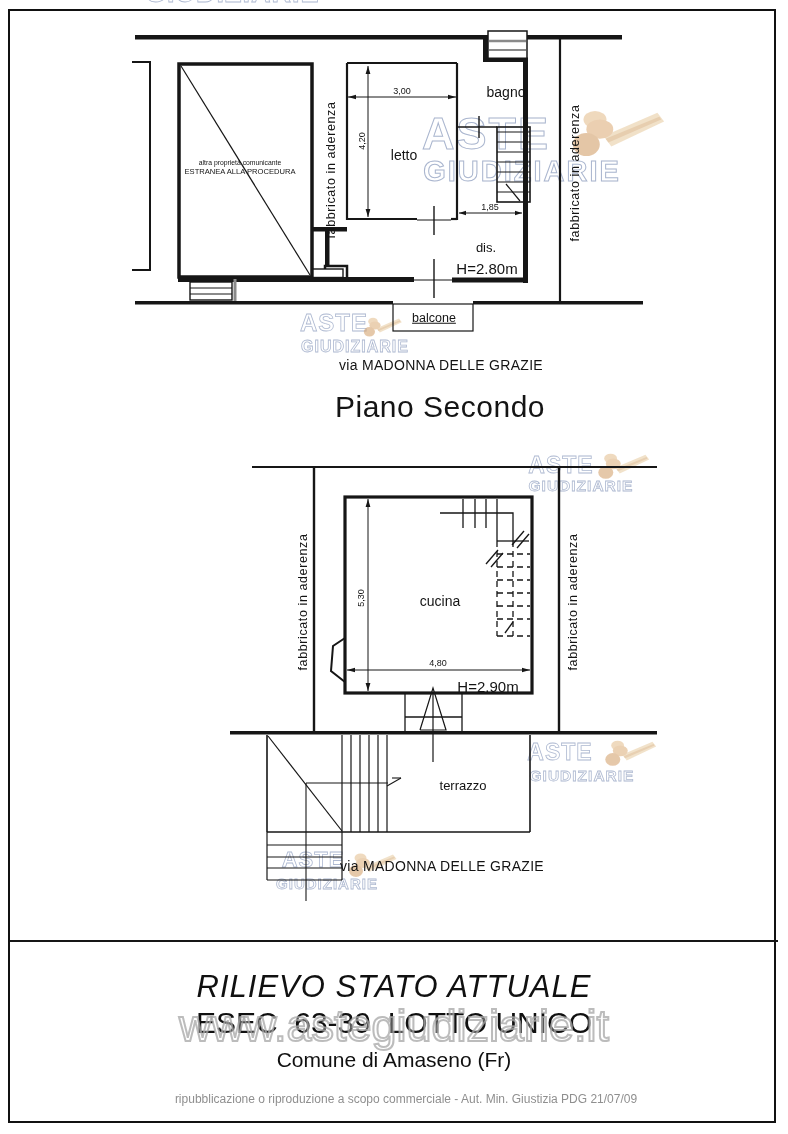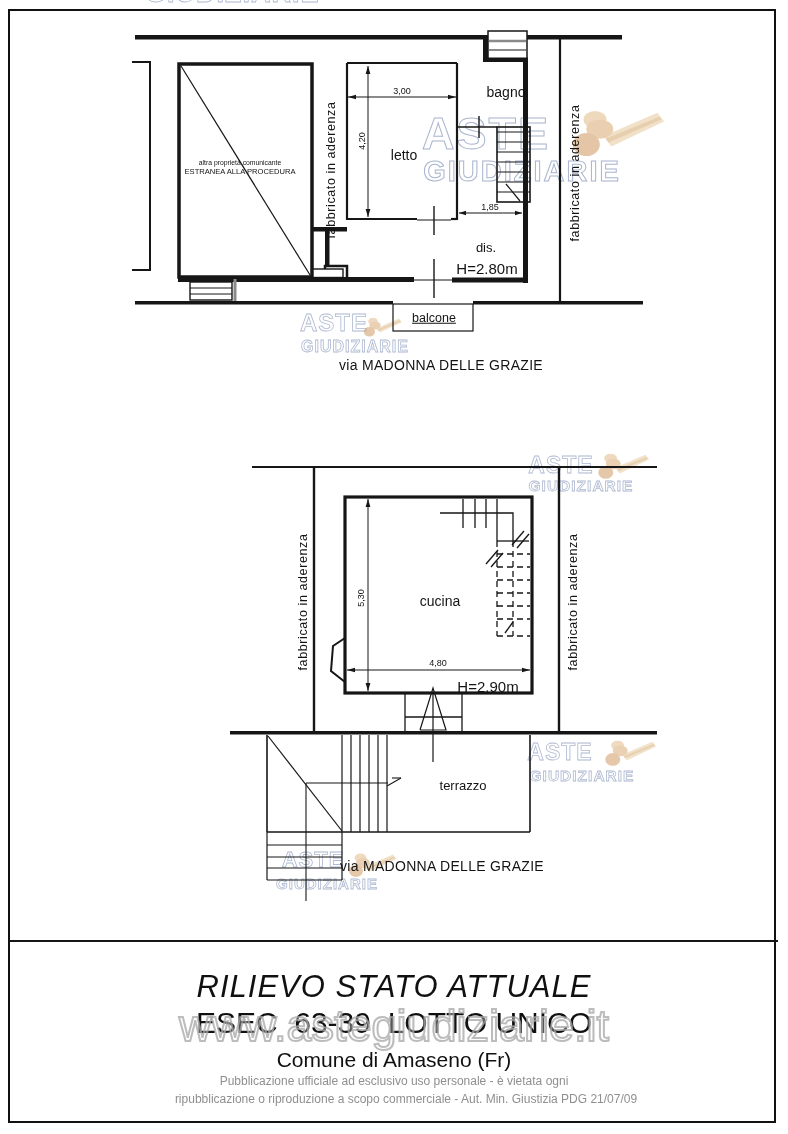--- a/index.html
+++ b/index.html
@@ -279,31 +279,31 @@
   <div class="vlbl adj" style="left:575px;top:173px;">fabbricato in aderenza</div>
   <div class="lbl dim" style="left:402px;top:91px;">3,00</div>
   <div class="vlbl dim" style="left:362px;top:141px;">4,20</div>
   <div class="lbl dim" style="left:490px;top:207px;">1,85</div>
   <div class="lbl room" style="left:404px;top:155px;">letto</div>
   <div class="lbl room" style="left:506px;top:92px;">bagno</div>
   <div class="lbl" style="left:486px;top:247px;font-size:13px;">dis.</div>
   <div class="lbl hnote" style="left:487px;top:268px;">H=2.80m</div>
   <div class="lbl" style="left:434px;top:318px;font-size:12.5px;text-decoration:underline;">balcone</div>
   <div class="lbl via" style="left:441px;top:365px;">via MADONNA DELLE GRAZIE</div>
+  <div class="lbl title" style="left:440px;top:407px;">Piano Secondo</div>
 
   <div class="vlbl adj" style="left:303px;top:602px;">fabbricato in aderenza</div>
   <div class="vlbl adj" style="left:573px;top:602px;">fabbricato in aderenza</div>
   <div class="vlbl dim" style="left:361px;top:598px;">5,30</div>
   <div class="lbl dim" style="left:438px;top:663px;">4,80</div>
   <div class="lbl room" style="left:440px;top:601px;">cucina</div>
   <div class="lbl hnote" style="left:488px;top:686px;">H=2.90m</div>
   <div class="lbl" style="left:463px;top:785px;font-size:13px;">terrazzo</div>
   <div class="lbl via" style="left:442px;top:866px;">via MADONNA DELLE GRAZIE</div>
 
   <div class="tb tb1">RILIEVO STATO ATTUALE</div>
   <div class="tb tb2">ESEC  63-39  LOTTO UNICO</div>
   <div class="tb tb3">Comune di Amaseno (Fr)</div>
   <div class="url-wm">www.astegiudiziarie.it</div>
-  <div class="discl" style="top:1075px;">Pubblicazione ufficiale ad esclusivo uso personale - è vietata ogni</div>
   <div class="discl" style="top:1093px;padding-left:12px;">ripubblicazione o riproduzione a scopo commerciale - Aut. Min. Giustizia PDG 21/07/09</div>
 
   <div class="page-border"></div>
 </div>
 
 </body></html>

